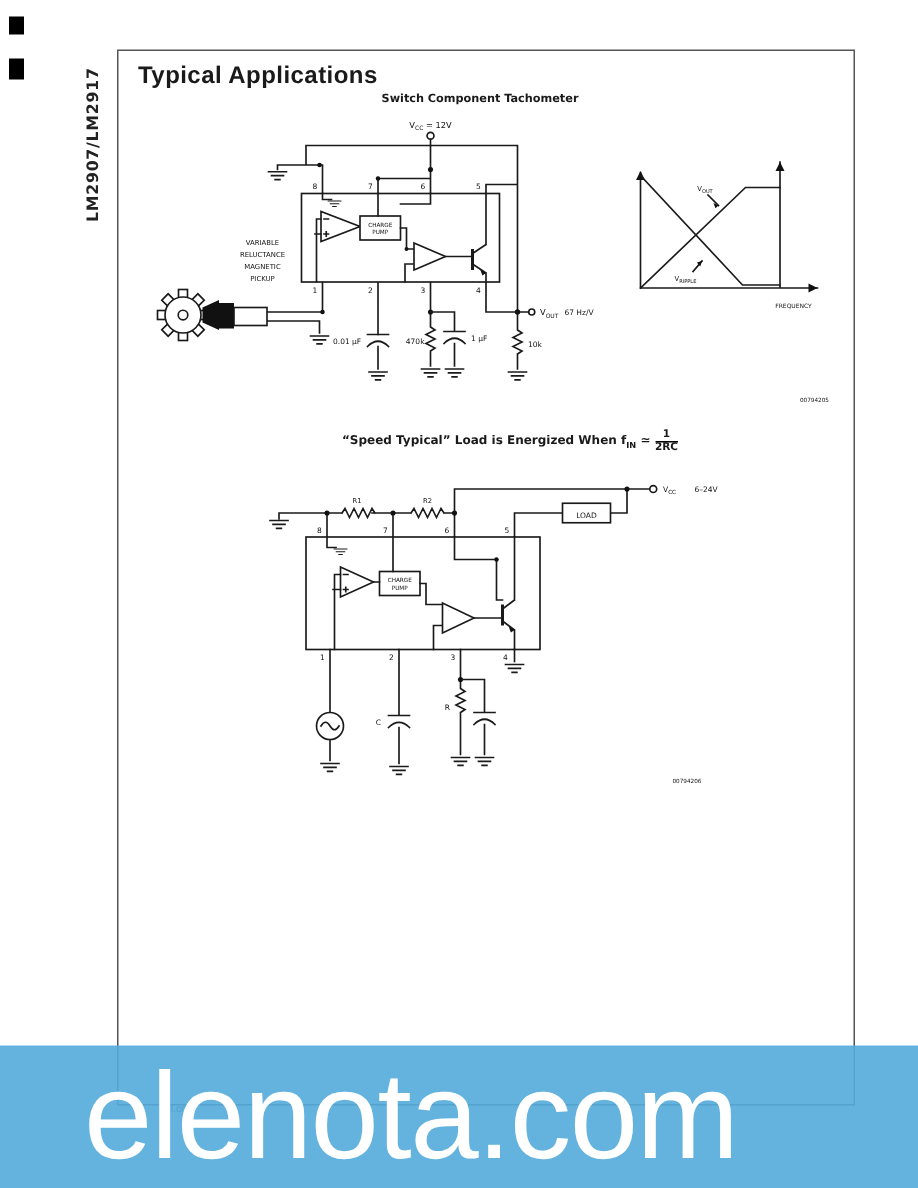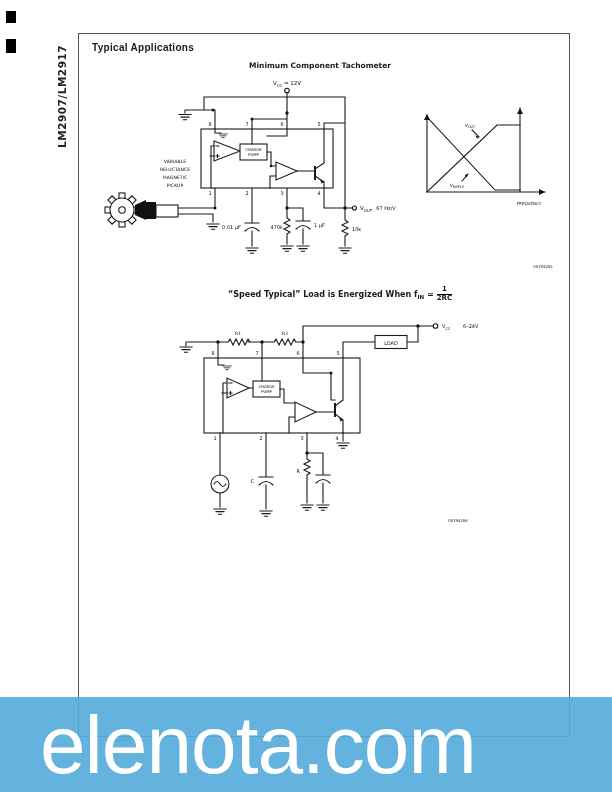--- a/index.html
+++ b/index.html
@@ -5,55 +5,55 @@
   html,body{margin:0;padding:0;background:#fff;}
   .sheet{position:relative;width:612px;height:792px;background:#fff;overflow:hidden;
          font-family:"Liberation Sans",sans-serif;color:#1a1a1a;}
   .mark{position:absolute;background:#000;}
   .page-border{position:absolute;left:78px;top:33px;width:490px;height:702px;
                border:1px solid #555;}
   .side-label{position:absolute;left:56px;top:38px;height:110px;
               writing-mode:vertical-rl;transform:rotate(180deg);
               font-family:"DejaVu Sans",sans-serif;font-weight:bold;font-size:10.5px;
               letter-spacing:0.5px;color:#222;}
-  .heading{position:absolute;left:92px;top:42px;font-weight:bold;font-size:10px;
+  .heading{position:absolute;left:92px;top:42px;font-weight:bold;font-size:16px;
            letter-spacing:0.3px;}
   .fig-title{position:absolute;left:232px;top:61px;width:176px;text-align:center;
              font-weight:bold;font-size:7.5px;font-family:"DejaVu Sans",sans-serif;}
   svg.fig{position:absolute;overflow:visible;}
   svg .w{stroke:#1a1a1a;stroke-width:1.1;fill:none;stroke-linecap:square;stroke-linejoin:miter;}
   svg .w2{stroke:#1a1a1a;stroke-width:2;fill:none;}
   svg .fillb{fill:#111;stroke:none;}
   svg .box{fill:#fff;stroke:#1a1a1a;stroke-width:1.1;}
   svg text{font-family:"DejaVu Sans",sans-serif;fill:#111;stroke:none;}
   .cap2{position:absolute;left:205px;top:286px;width:270px;text-align:center;
         font-family:"DejaVu Sans",sans-serif;font-weight:bold;font-size:8px;}
   .cap2 sub{font-size:5.5px;}
   .frac{display:inline-flex;flex-direction:column;text-align:center;font-size:7px;
         vertical-align:middle;margin-left:3px;line-height:7.5px;}
   .frac .num{border-bottom:1px solid #000;padding:0 1px;}
   .footer-frag{position:absolute;left:106px;top:736px;font-size:7px;color:#3a3a55;}
   .banner{position:absolute;left:0;top:697px;width:612px;height:95px;
           background:rgba(83,171,219,0.91);display:flex;align-items:center;}
-  .banner-text{padding-left:40px;font-size:82px;color:#fff;letter-spacing:-1px;
+  .banner-text{padding-left:56px;font-size:82px;color:#fff;letter-spacing:-1px;
                font-family:"Liberation Sans",sans-serif;line-height:1;}
 </style>
 </head>
 <body>
 
 <div class="sheet">
 
   <div class="mark" style="left:6px;top:11px;width:10px;height:12px"></div>
   <div class="mark" style="left:6px;top:39px;width:10px;height:14px"></div>
 
   <div class="page-border"></div>
 
   <div class="side-label">LM2907/LM2917</div>
   <div class="heading">Typical Applications</div>
-  <div class="fig-title">Minimum Component Tachometer</div>
+  <div class="fig-title">Switch Component Tachometer</div>
 
   <svg class="fig" style="left:100px;top:70px" width="480" height="212" viewBox="0 0 480 212">
     <defs>
       <g id="gnd">
           <path class="w" d="M-6,0 H6 M-4,2.6 H4 M-1.6,5.2 H1.6"></path>
         </g>
     </defs>
 
     <g>
       <circle class="box" cx="187" cy="20.5" r="2.3"></circle>

